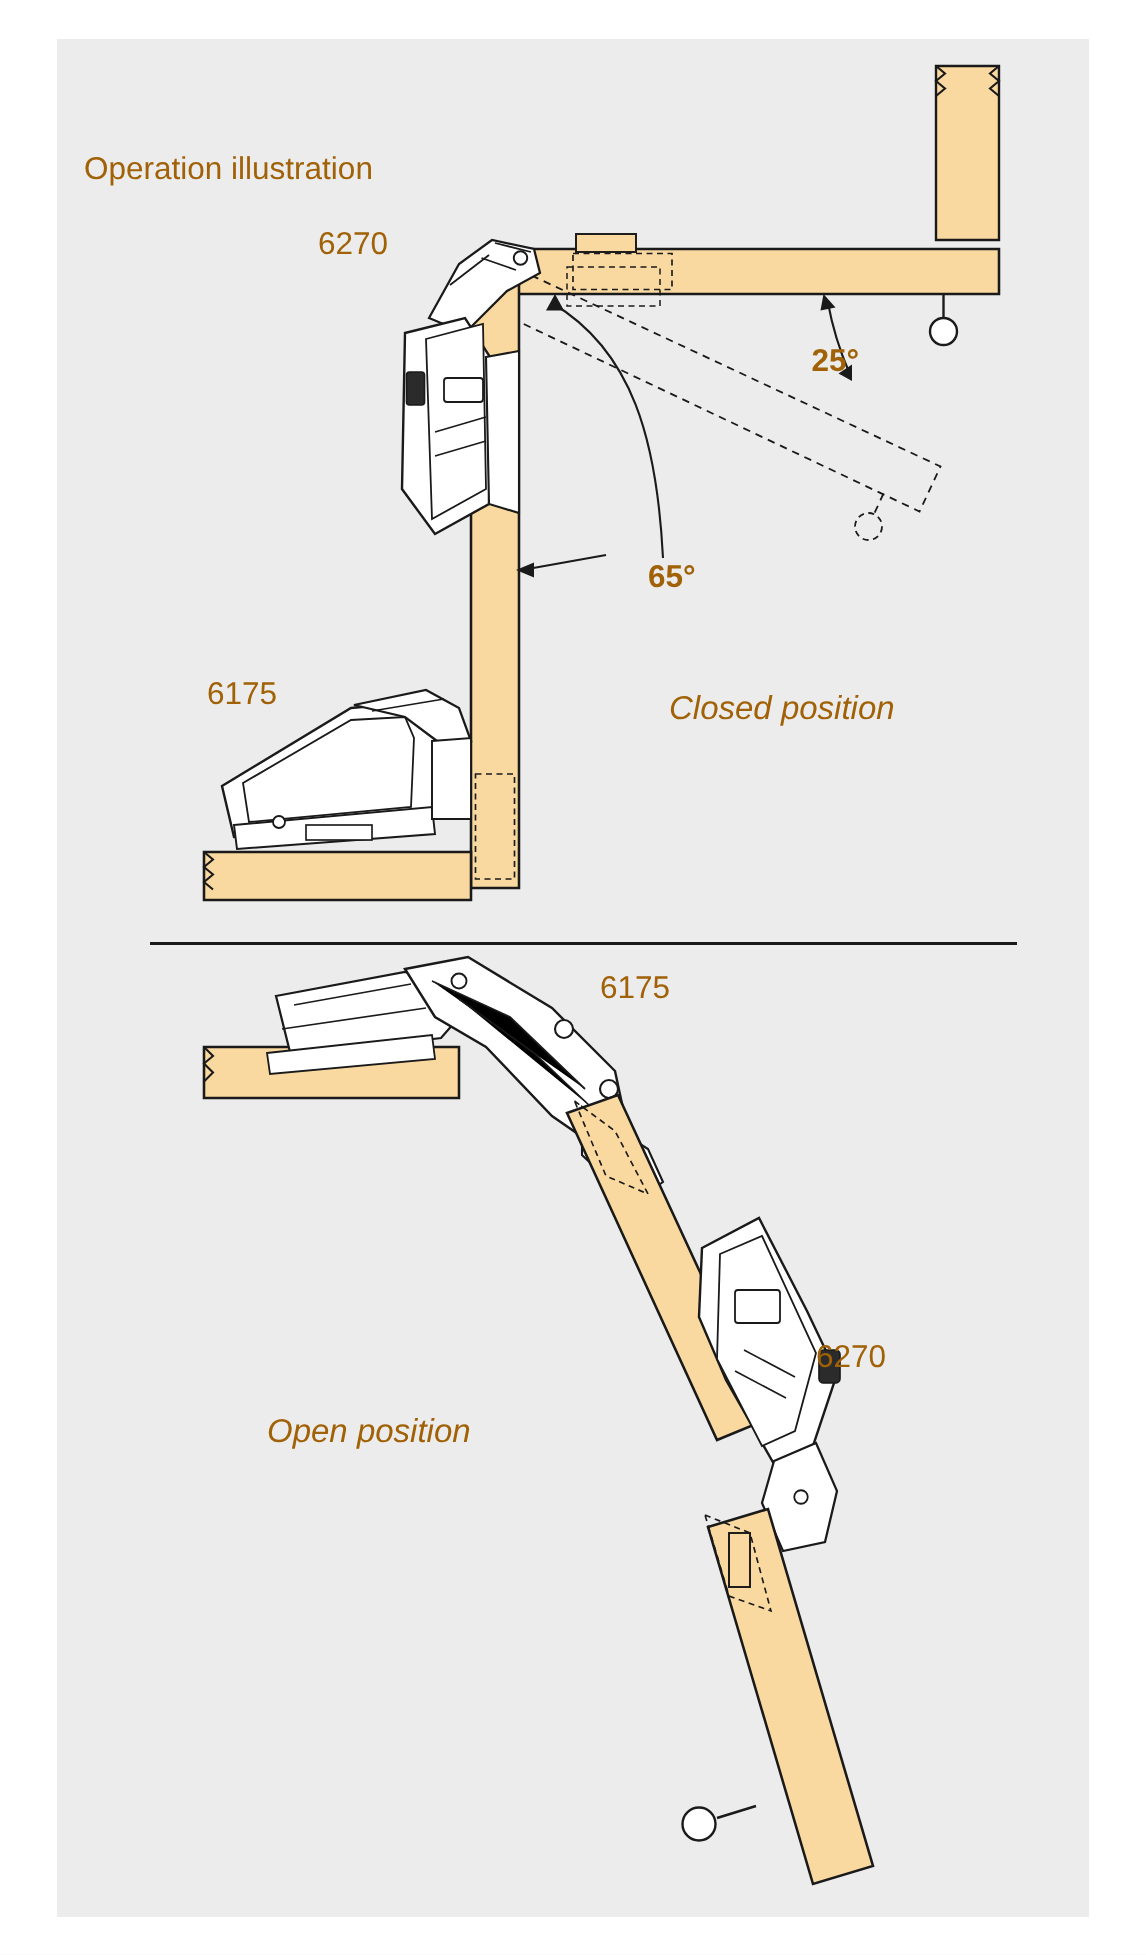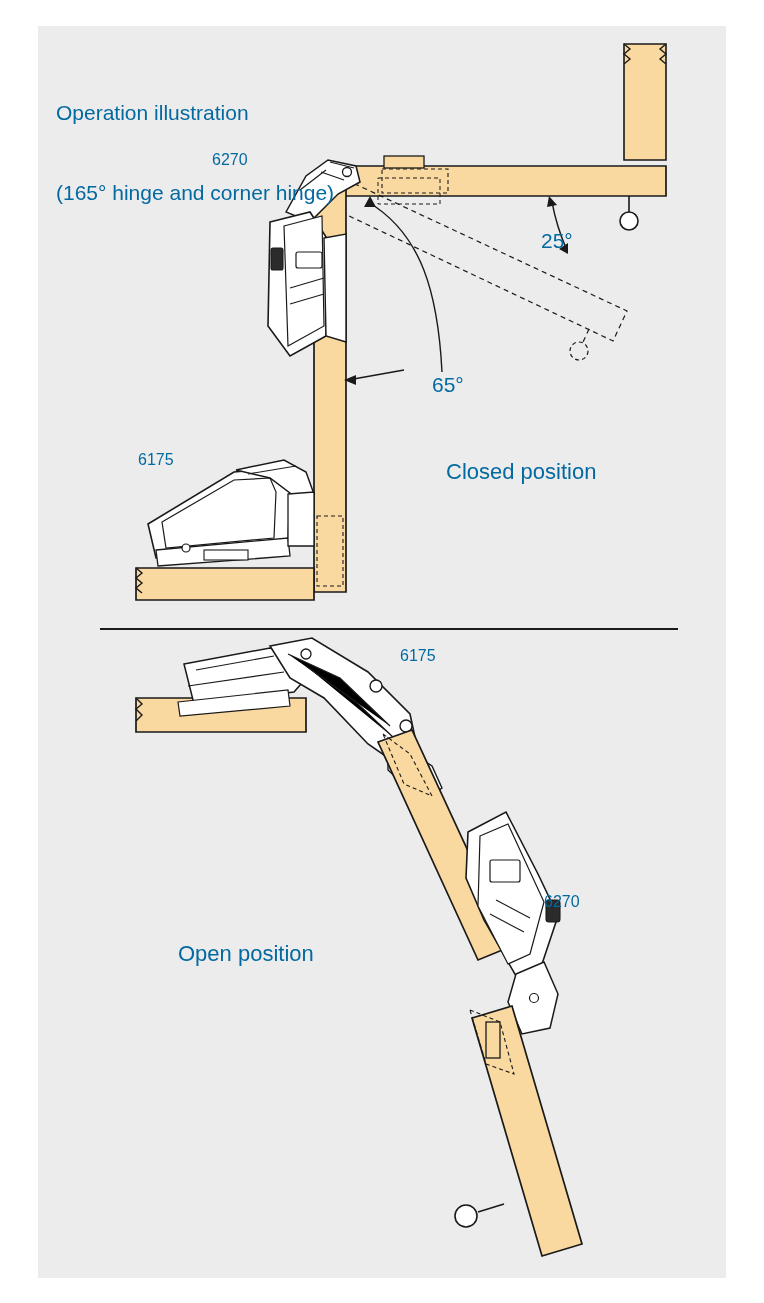--- a/index.html
+++ b/index.html
@@ -16,37 +16,40 @@
   #figure {
     position: absolute;
     left: 38px;
     top: 26px;
     width: 688px;
     height: 1252px;
     background: #ececec;
   }
   .label {
     position: absolute;
-    color: #0369a1;
+    color: #a16207;
     white-space: pre;
     line-height: 1.28;
+    text-align: center;
   }
   .title {
     font-size: 21px;
     left: 18px;
     top: 20px;
   }
   .ref {
-    font-size: 16px;
+    font-size: 21px;
   }
   .pos {
     font-size: 22px;
+    font-style: italic;
   }
   .ang {
     font-size: 21px;
+    font-weight: bold;
   }
   svg { display: block; }
 </style>
 </head>
 <body>
 
 <div id="figure">
 
   <svg width="688" height="1252" viewBox="0 0 688 1252">
 
@@ -175,21 +178,20 @@
       <rect x="448" y="996" width="14" height="36" fill="#fad9a0" stroke="#1a1a1a" stroke-width="1.3"></rect>
 
       <line x1="440" y1="1186" x2="466" y2="1178" stroke="#1a1a1a" stroke-width="1.6"></line>
       <circle cx="428" cy="1190" r="11" fill="#ffffff" stroke="#1a1a1a" stroke-width="1.6"></circle>
     </g>
 
   </svg>
 
   <div class="label title">
     <div>Operation illustration</div>
-    <div>(165° hinge and corner hinge)</div>
   </div>
 
   <div class="label ref" style="left:174px; top:124px;">6270</div>
 
   <div class="label ang" style="left:503px; top:202px;">25°</div>
 
   <div class="label ang" style="left:394px; top:346px;">65°</div>
 
   <div class="label ref" style="left:100px; top:424px;">6175</div>
 

